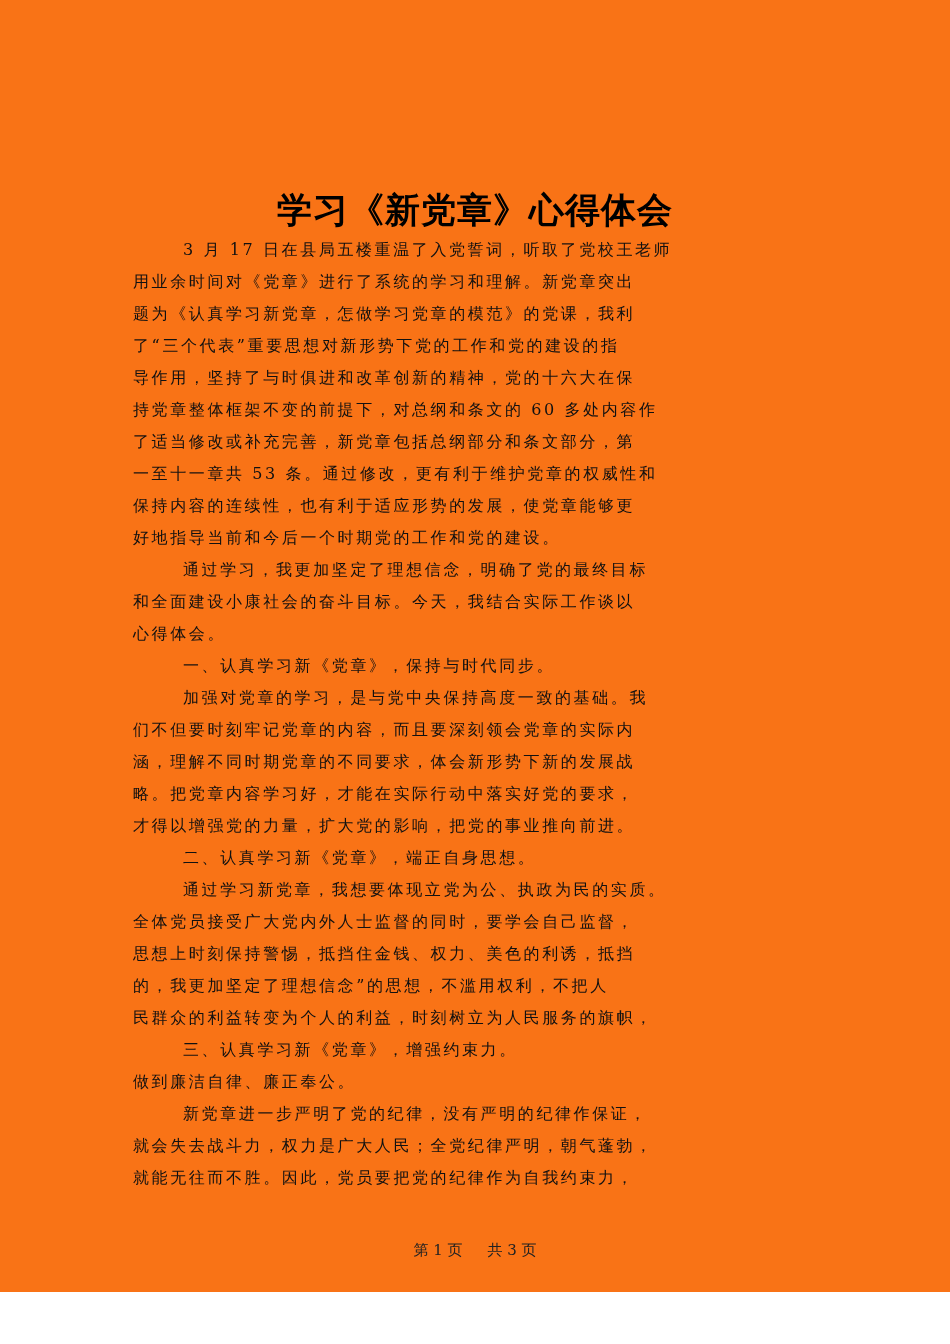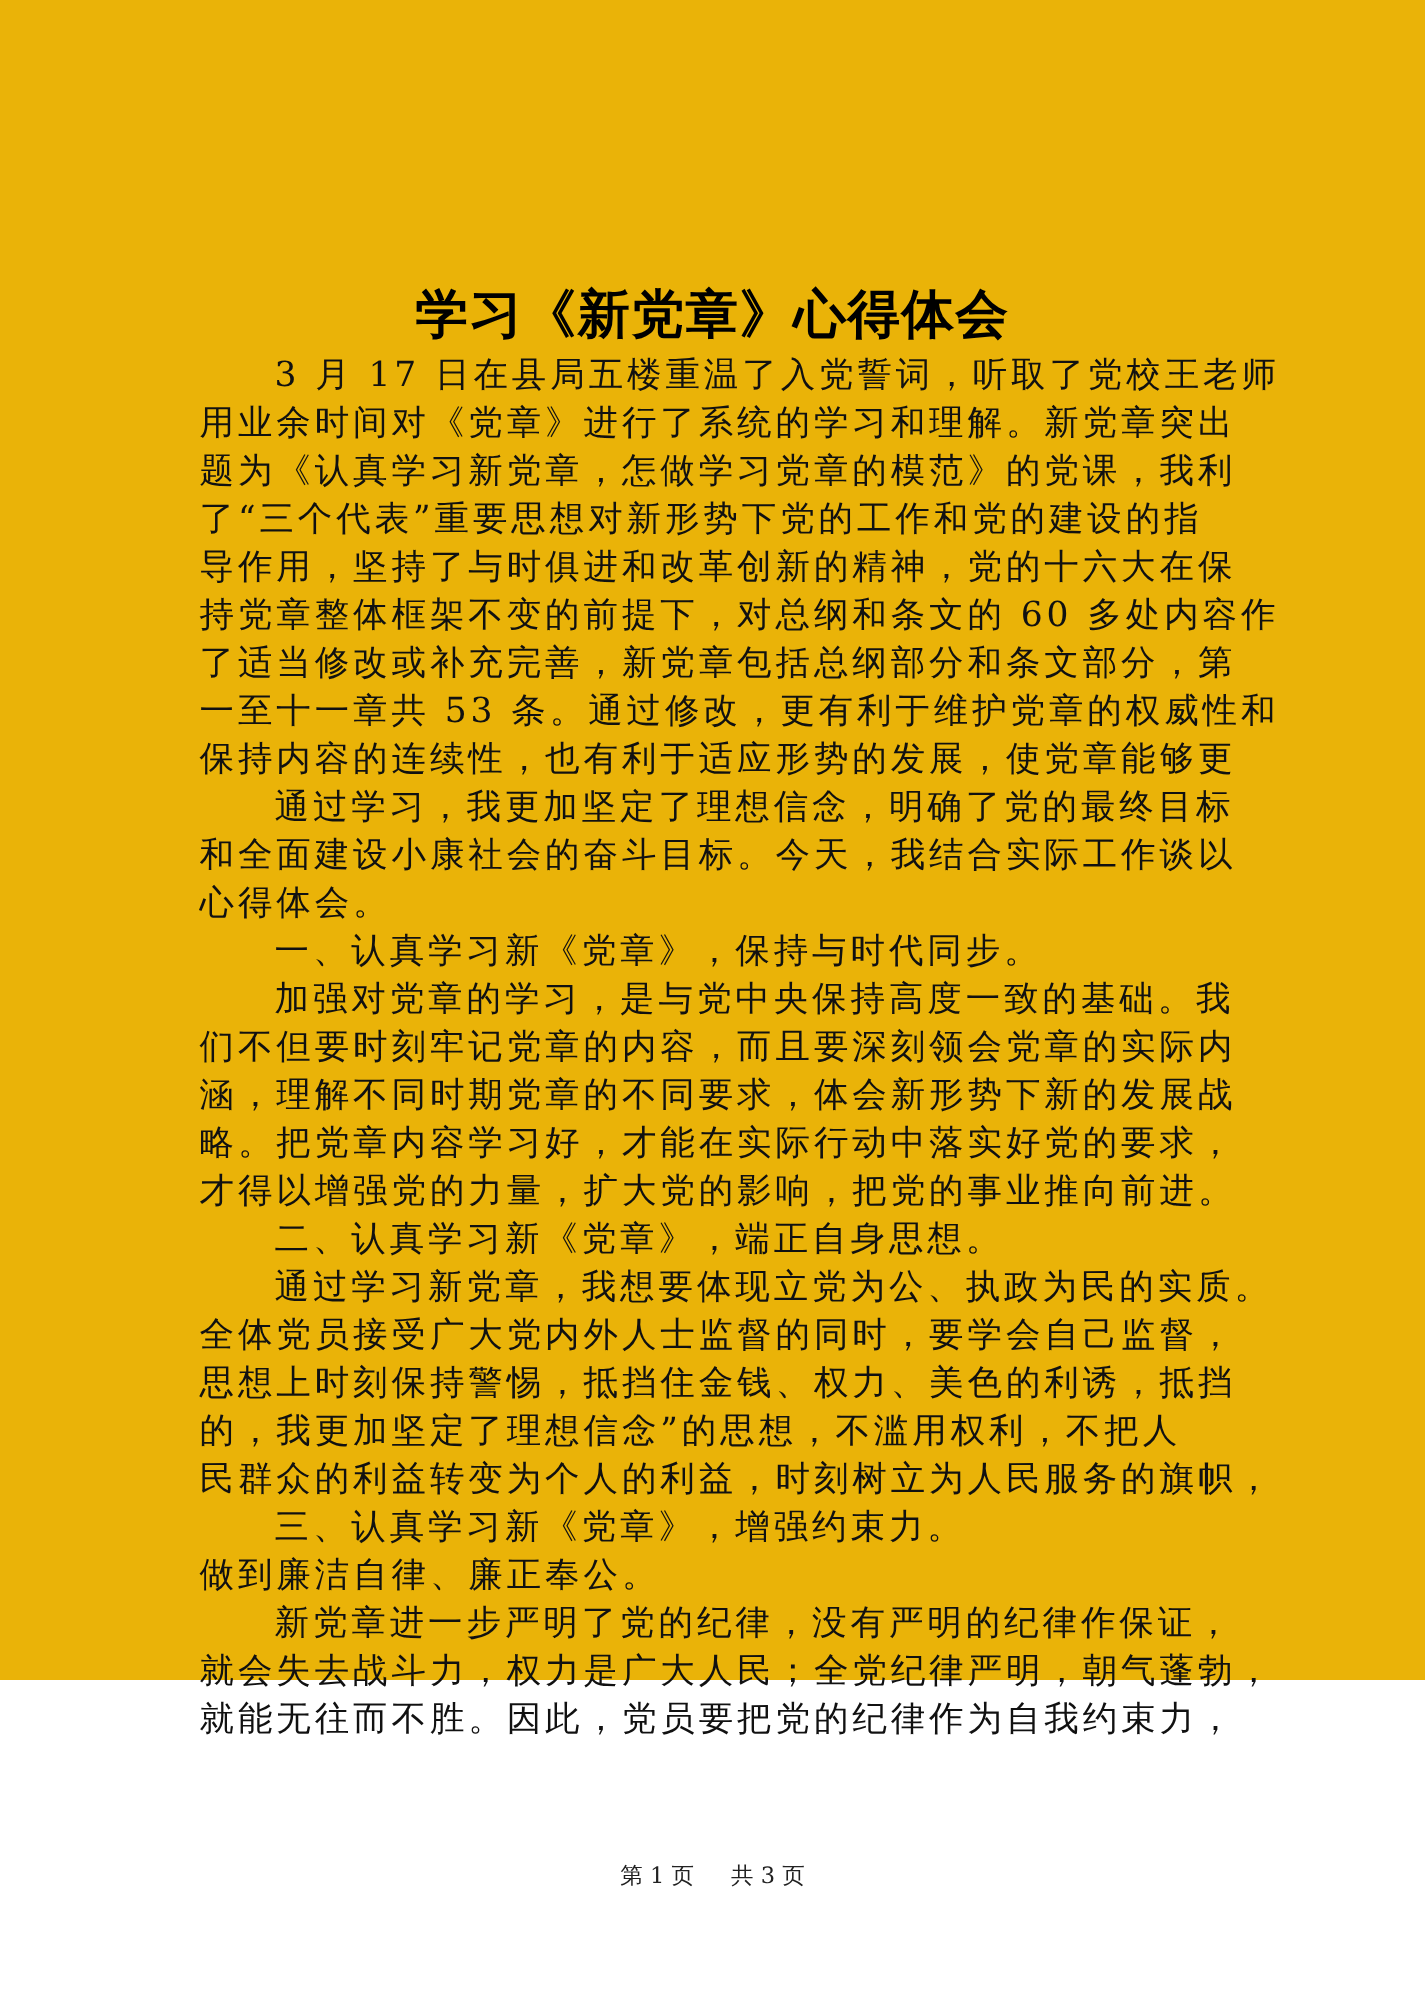--- a/index.html
+++ b/index.html
@@ -12,22 +12,22 @@
       height: 1344px;
       position: relative;
       overflow: hidden;
       font-family: "DejaVu Serif", "Liberation Serif", serif;
       color: #111111;
     }
     .page {
       position: absolute;
       left: 0; top: 0;
       width: 950px;
-      height: 1120px;
-      background: #eab308;
+      height: 1292px;
+      background: #f97316;
     }
     .title {
       position: absolute;
       top: 188px;
       left: 0;
       width: 950px;
       text-align: center;
       font-size: 35px;
       font-weight: bold;
       letter-spacing: 1px;
@@ -36,21 +36,21 @@
     }
     .body-text {
       position: absolute;
       left: 133px;
       top: 234px;
       width: 720px;
     }
     .line {
       height: 32px;
       line-height: 32px;
-      font-size: 23px;
+      font-size: 16px;
       white-space: nowrap;
       letter-spacing: 2.6px;
     }
     .line.indent {
       padding-left: 50px;
     }
     .footer {
       position: absolute;
       top: 1240px;
       left: 0;
@@ -71,20 +71,21 @@
   <div class="body-text" id="body-text">
       <div class="line indent">3 月 17 日在县局五楼重温了入党誓词，听取了党校王老师</div>
       <div class="line">用业余时间对《党章》进行了系统的学习和理解。新党章突出</div>
       <div class="line">题为《认真学习新党章，怎做学习党章的模范》的党课，我利</div>
       <div class="line">了“三个代表”重要思想对新形势下党的工作和党的建设的指</div>
       <div class="line">导作用，坚持了与时俱进和改革创新的精神，党的十六大在保</div>
       <div class="line">持党章整体框架不变的前提下，对总纲和条文的 60 多处内容作</div>
       <div class="line">了适当修改或补充完善，新党章包括总纲部分和条文部分，第</div>
       <div class="line">一至十一章共 53 条。通过修改，更有利于维护党章的权威性和</div>
       <div class="line">保持内容的连续性，也有利于适应形势的发展，使党章能够更</div>
+      <div class="line">好地指导当前和今后一个时期党的工作和党的建设。</div>
       <div class="line indent">通过学习，我更加坚定了理想信念，明确了党的最终目标</div>
       <div class="line">和全面建设小康社会的奋斗目标。今天，我结合实际工作谈以</div>
       <div class="line">心得体会。</div>
       <div class="line indent">一、认真学习新《党章》，保持与时代同步。</div>
       <div class="line indent">加强对党章的学习，是与党中央保持高度一致的基础。我</div>
       <div class="line">们不但要时刻牢记党章的内容，而且要深刻领会党章的实际内</div>
       <div class="line">涵，理解不同时期党章的不同要求，体会新形势下新的发展战</div>
       <div class="line">略。把党章内容学习好，才能在实际行动中落实好党的要求，</div>
       <div class="line">才得以增强党的力量，扩大党的影响，把党的事业推向前进。</div>
       <div class="line indent">二、认真学习新《党章》，端正自身思想。</div>

